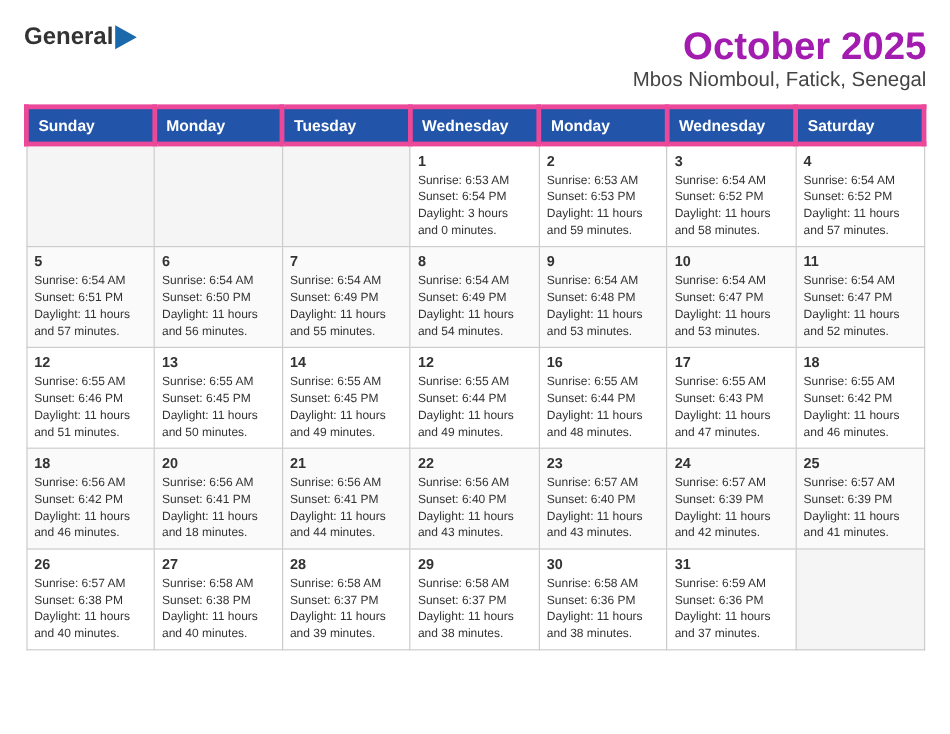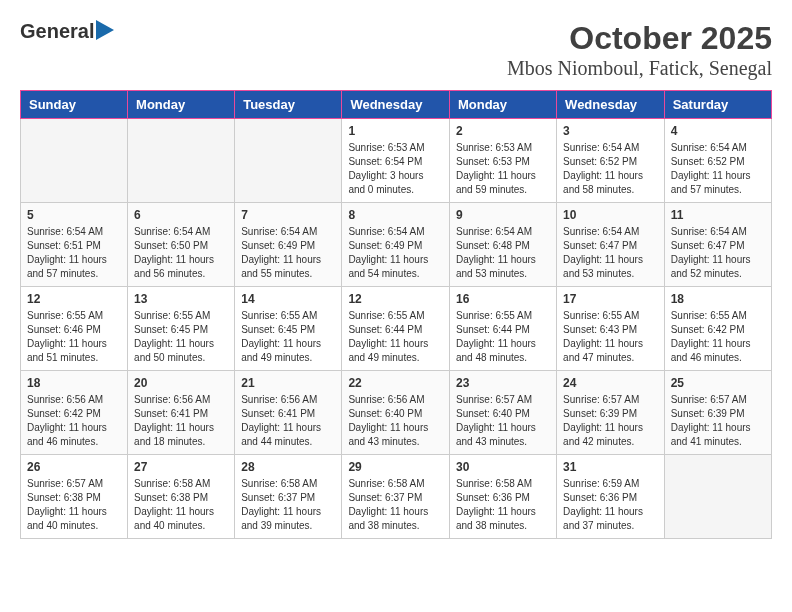--- a/index.html
+++ b/index.html
@@ -15,40 +15,39 @@
       justify-content: space-between;
       align-items: flex-start;
       margin-bottom: 10px;
     }
     .title-section {
       text-align: right;
     }
     .title-section h1 {
       font-size: 32px;
       font-weight: bold;
-      color: #404040;
+      color: #a21caf;
     }
     .title-section h2 {
-      font-size: 20px;
+      font-size: 17px;
       font-weight: normal;
       color: #444;
-      font-family: Liberation Serif, serif;
     }
     .calendar {
       width: 100%;
       border-collapse: collapse;
       border: 1px solid #ccc;
     }
     .calendar th {
       background: #2255aa;
       color: #fff;
       text-align: left;
       padding: 6px 8px;
       font-size: 13px;
-      border: 1px solid #ec4899;
+      border: 4px solid #ec4899;
     }
     .calendar td {
       vertical-align: top;
       padding: 5px 6px;
       border: 1px solid #ccc;
       font-size: 10.5px;
       color: #333;
       width: 108px;
       min-height: 85px;
       background: #fff;
@@ -100,21 +99,21 @@
       vertical-align: middle;
       margin-bottom: 2px;
     }
   </style>
 </head>
 <body>
 
 <div class="header">
   <div class="logo-wrap">
     <div>
-      <div style="display:flex;align-items:flex-start;">
+      <div style="display:flex;align-items:center;">
         <span class="logo-text">
           <span class="gen">General</span>
         </span>
         <span class="logo-triangle"></span>
       </div>
     </div>
   </div>
   <div class="title-section">
     <h1>October 2025</h1>
     <h2>Mbos Niomboul, Fatick, Senegal</h2>

